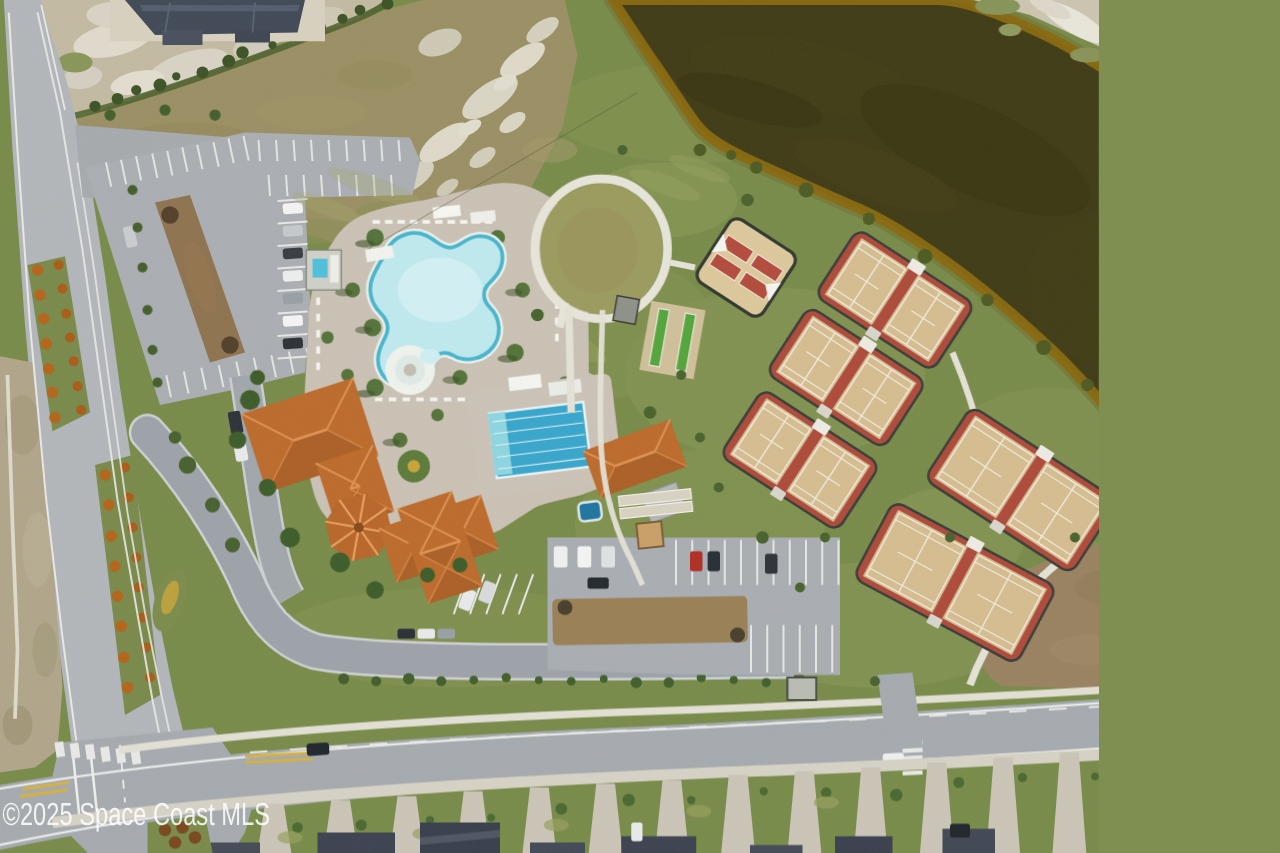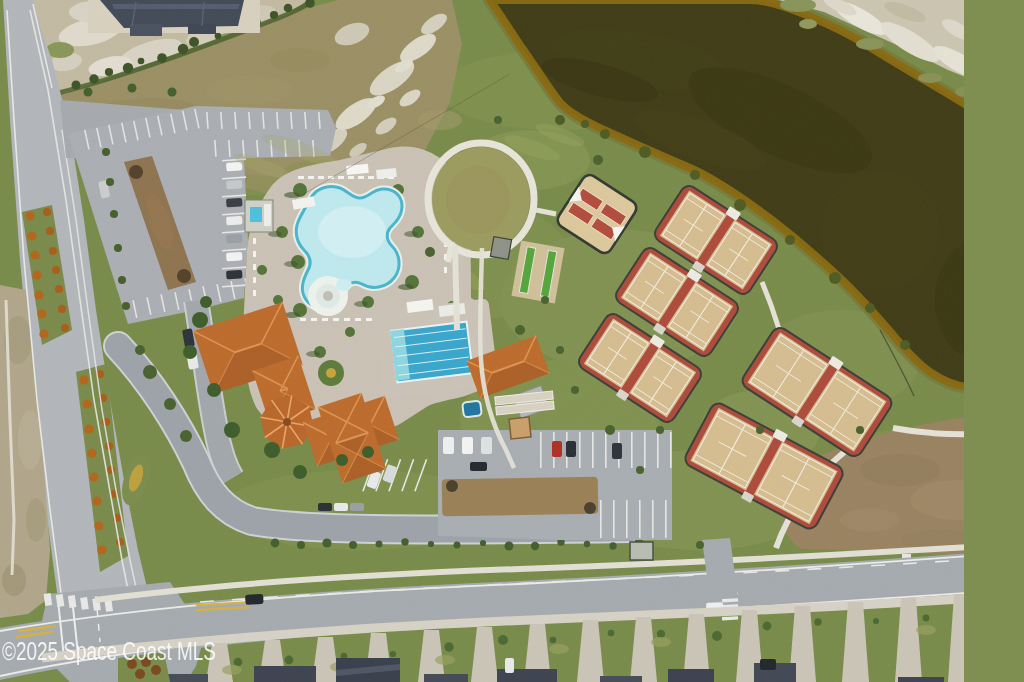--- a/index.html
+++ b/index.html
@@ -1,14 +1,14 @@
 <!DOCTYPE html>
 <html><head><meta charset="utf-8"><style>
 html,body{margin:0;padding:0;background:#7e8f51;}
-.wrap{width:964px;height:682px;overflow:hidden;position:relative;font-family:"Liberation Sans",sans-serif;}
+.wrap{width:879px;height:682px;overflow:hidden;position:relative;font-family:"Liberation Sans",sans-serif;}
 svg{display:block;}</style></head><body>
 <div class="wrap">
 <svg width="1024" height="682" viewBox="0 0 1024 682">
 <defs>
         <filter id="n1" x="0" y="0" width="1024" height="682" filterUnits="userSpaceOnUse">
           <feTurbulence type="fractalNoise" baseFrequency="0.55" numOctaves="2" seed="11"></feTurbulence>
           <feColorMatrix type="matrix" values="0 0 0 0 0.55 0 0 0 0 0.55 0 0 0 0 0.45 0 0 0 0.5 0"></feColorMatrix>
         </filter>
       </defs>
 

